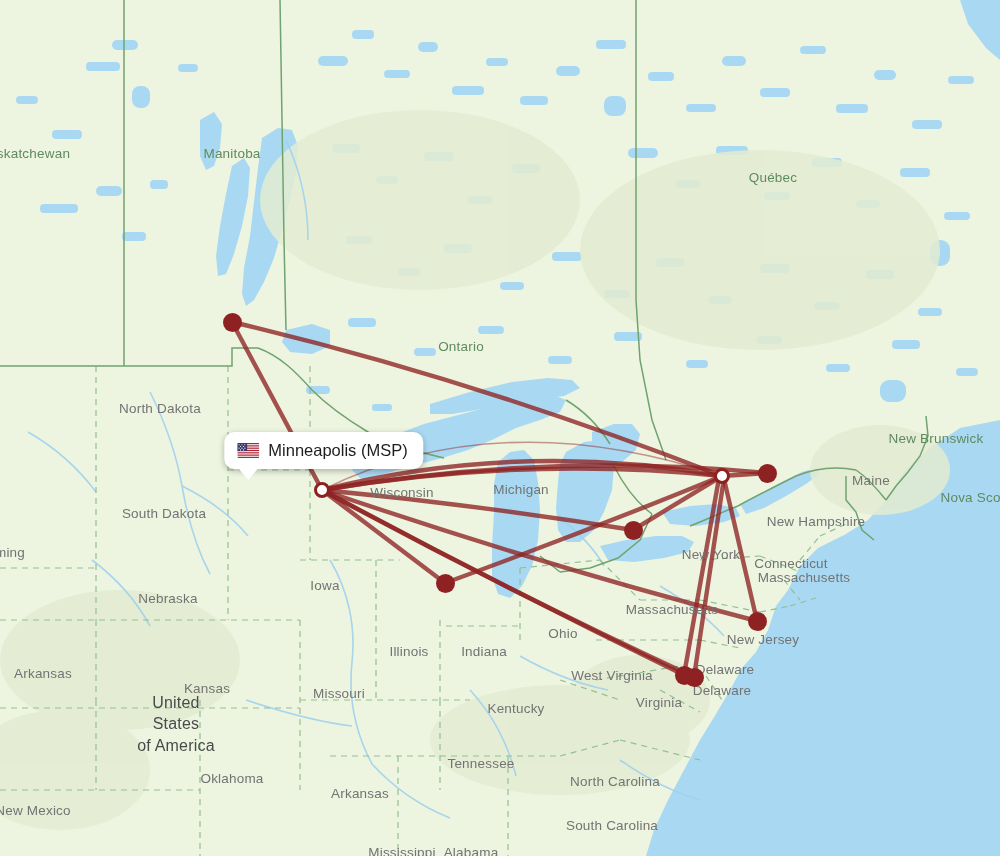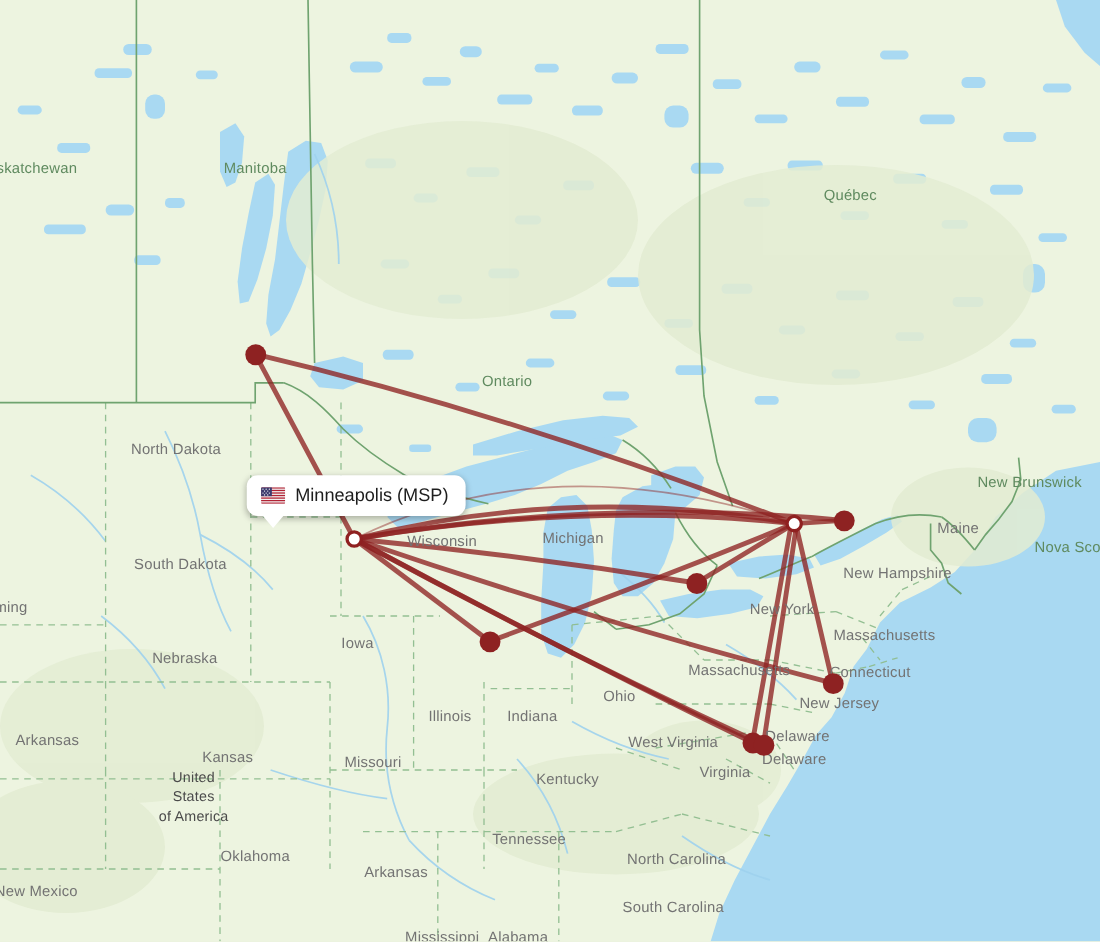--- a/index.html
+++ b/index.html
@@ -19,21 +19,21 @@
 
   .label {
     position: absolute;
     transform: translate(-50%, -50%);
     white-space: nowrap;
     pointer-events: none;
     letter-spacing: .2px;
   }
   .label.region   { color: #737373; font-size: 13.5px; }
   .label.province { color: #5f8a5f; font-size: 13.5px; }
-  .label.country  { color: #4a4a4a; font-size: 13px; text-align: center; line-height: 1.33; white-space: normal; }
+  .label.country  { color: #4a4a4a; font-size: 16px; text-align: center; line-height: 1.33; white-space: normal; }
 
   
   .tip {
     position: absolute;
     background: #fff;
     border-radius: 10px;
     box-shadow: 0 2px 6px rgba(0,0,0,.28);
     padding: 9px 16px 9px 13px;
     display: flex; align-items: center; gap: 9px;
     font-size: 16.5px; color: #1d1d1d;
@@ -321,21 +321,21 @@
       <div class="label province" style="left: 978px; top: 497px;">Nova Scotia</div>
       <div class="label region" style="left: 402px; top: 492px;">Wisconsin</div>
       <div class="label region" style="left: 521px; top: 489px;">Michigan</div>
       <div class="label region" style="left: 164px; top: 513px;">South Dakota</div>
       <div class="label region" style="left: 816px; top: 521px;">New Hampshire</div>
       <div class="label region" style="left: 10px; top: 552px;">ming</div>
       <div class="label region" style="left: 711px; top: 554px;">New York</div>
       <div class="label region" style="left: 168px; top: 598px;">Nebraska</div>
       <div class="label region" style="left: 804px; top: 577px;">Massachusetts</div>
       <div class="label region" style="left: 325px; top: 585px;">Iowa</div>
-      <div class="label region" style="left: 791px; top: 611px;">Connecticut</div>
+      <div class="label region" style="left: 791px; top: 563px;">Connecticut</div>
       <div class="label region" style="left: 672px; top: 609px;">Massachusetts</div>
       <div class="label region" style="left: 563px; top: 633px;">Ohio</div>
       <div class="label region" style="left: 753px; top: 639px; padding-left: 20px;">New Jersey</div>
       <div class="label region" style="left: 409px; top: 651px;">Illinois</div>
       <div class="label region" style="left: 484px; top: 651px;">Indiana</div>
       <div class="label region" style="left: 725px; top: 669px;">Delaware</div>
       <div class="label region" style="left: 43px; top: 673px;">Arkansas</div>
       <div class="label region" style="left: 612px; top: 675px;">West Virginia</div>
       <div class="label region" style="left: 722px; top: 690px;">Delaware</div>
       <div class="label region" style="left: 207px; top: 688px;">Kansas</div>

